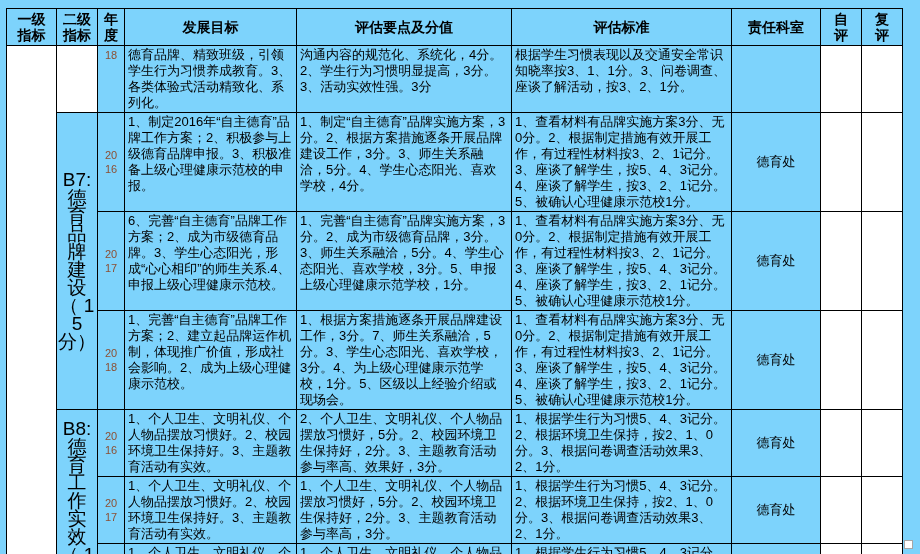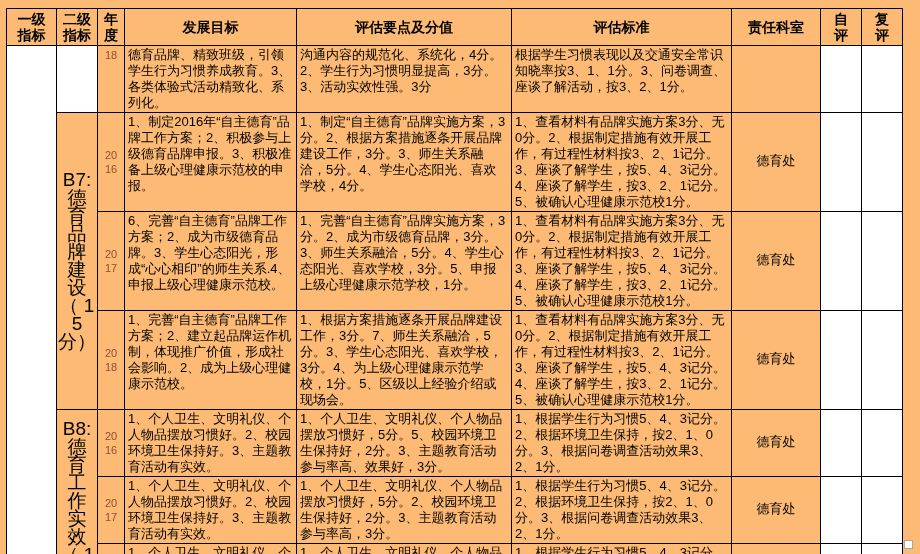--- a/index.html
+++ b/index.html
@@ -1,35 +1,35 @@
 <!DOCTYPE html>
 <html><head>
 <meta charset="utf-8">
 <style>
   html,body { margin:0; padding:0; background:#ffffff; }
   body { width:920px; height:554px; overflow:hidden;
          font-family:"Liberation Sans", sans-serif; color:#000; }
-  .sheet { position:relative; width:920px; height:554px; background:#fdba74; }
+  .sheet { position:relative; width:920px; height:554px; background:#7dd3fc; }
 
   table.eval { border-collapse:collapse; table-layout:fixed;
                position:absolute; left:6px; top:8px; }
   .eval th, .eval td { border:1px solid #000; padding:1px 3px;
                        font-size:13px; line-height:16px;
                        vertical-align:top; text-align:left;
                        word-break:break-all; overflow:hidden; }
   .eval th { font-weight:bold; font-size:14px; line-height:16px;
              text-align:center; vertical-align:middle;
              white-space:pre-line; padding:2px 1px; }
   td.year { text-align:center; vertical-align:middle;
             white-space:pre-line; font-size:11px; line-height:14px;margin-left:47px; }
   td.year.top { vertical-align:top; padding-top:2px; }
   td.grouplabel { text-align:center; vertical-align:middle;
                   white-space:pre-line; font-size:19px; line-height:18px;
                   padding:1px 0; }
-  td.dept { text-align:center; vertical-align:middle;font-family:Liberation Mono, monospace; }
+  td.dept { text-align:center; vertical-align:middle; }
   td.blank { background:#fff; }
 
   .resize-handle { position:absolute; left:904px; top:540px;
                    width:7px; height:7px; background:#fff;
                    border:1px solid #a6a6a6; }
 </style>
 </head>
 <body>
 
 <div class="sheet">
@@ -118,21 +118,21 @@
     <tr style="height:67px">
       <td class="grouplabel" rowspan="3">B8:
 德 育
 工 作
 实 效
 （ 10
 分）</td>
       <td class="year" style="color:#8c4f33">20
 16</td>
       <td>1、个人卫生、文明礼仪、个人物品摆放习惯好。2、校园环境卫生保持好。3、主题教育活动有实效。</td>
-      <td>1、个人卫生、文明礼仪、个人物品摆放习惯好，5分。5、校园环境卫生保持好，2分。3、主题教育活动参与率高、效果好，3分。</td>
+      <td>2、个人卫生、文明礼仪、个人物品摆放习惯好，5分。2、校园环境卫生保持好，2分。3、主题教育活动参与率高、效果好，3分。</td>
       <td>1、根据学生行为习惯5、4、3记分。2、根据环境卫生保持，按2、1、0分。3、根据问卷调查活动效果3、2、1分。</td>
       <td class="dept">德育处</td>
       <td class="blank"></td>
       <td class="blank"></td>
     </tr>
 
     <tr style="height:66px">
       <td class="year" style="color:#8c4f33">20
 17</td>
       <td>1、个人卫生、文明礼仪、个人物品摆放习惯好。2、校园环境卫生保持好。3、主题教育活动有实效。</td>

